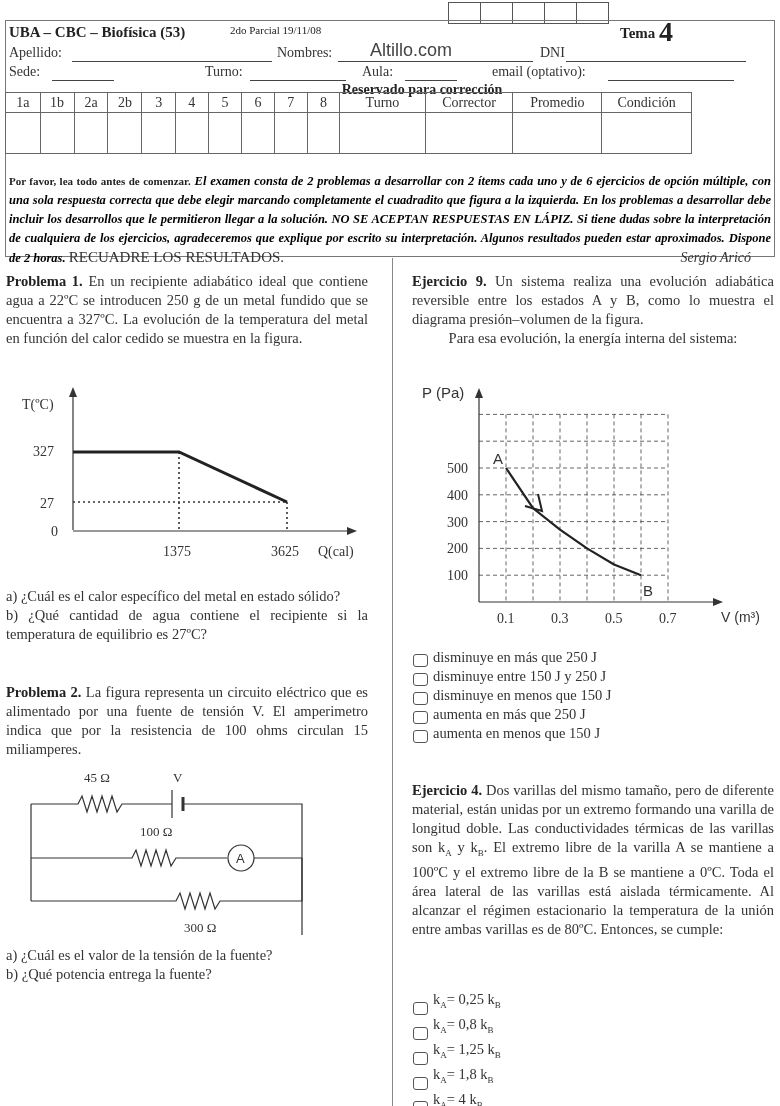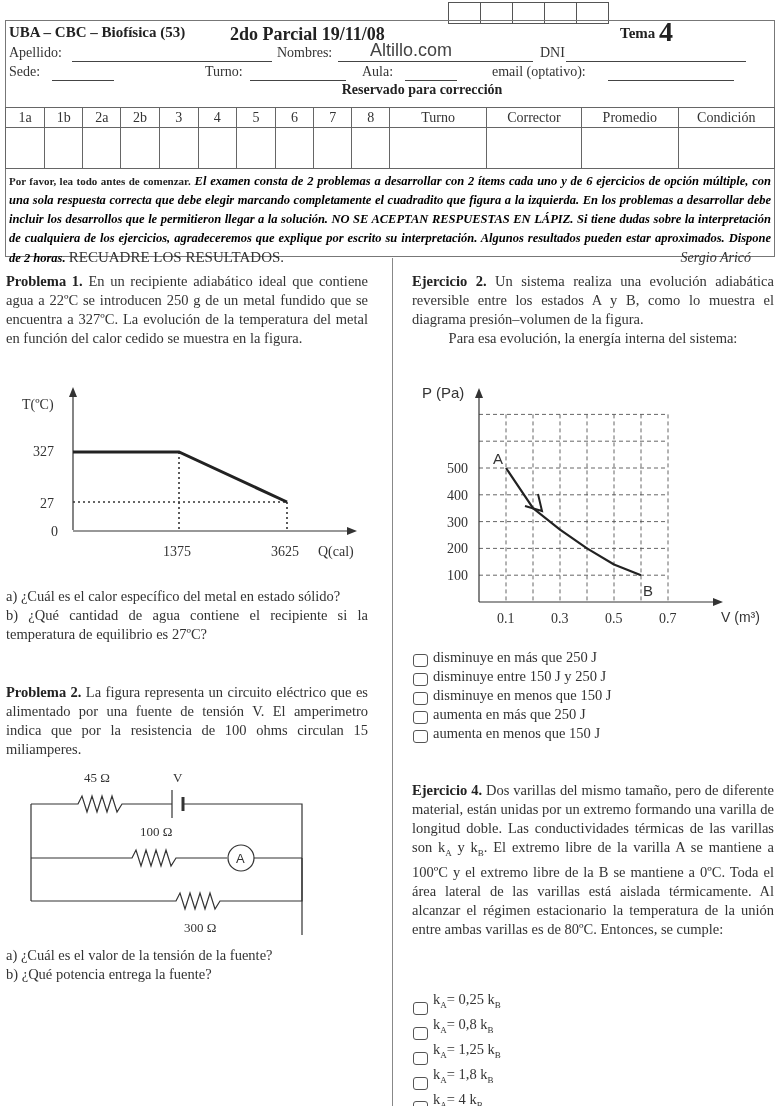--- a/index.html
+++ b/index.html
@@ -3,28 +3,28 @@
 <meta charset="utf-8">
 <style>
   html,body{margin:0;padding:0;background:#fff;}
   body{width:780px;height:1106px;position:relative;overflow:hidden;font-family:"Liberation Serif","DejaVu Serif",serif;color:#222;}
   .abs{position:absolute;}
   .topboxes{left:448px;top:2px;display:flex;height:20px;border:1px solid #555;border-bottom:1px solid #555;}
   .topboxes div{width:31px;height:20px;border-right:1px solid #555;}
   .topboxes div:last-child{border-right:none;}
   .headerbox{left:5px;top:20px;width:768px;height:235px;border:1px solid #777;}
   .title{left:9px;top:24px;font-size:15px;font-weight:bold;color:#222;}
-  .parcial{left:230px;top:24px;font-size:18px;font-weight:bold;}
+  .parcial{left:230px;top:24px;font-size:11px;font-weight:normal;}
   .tema{left:620px;top:16px;font-size:15px;font-weight:bold;}
   .tema .num{font-size:28px;vertical-align:-3px;}
   .lbl{font-size:14px;color:#333;}
   .line{border-bottom:1px solid #444;height:0;position:absolute;}
   .altillo{left:370px;top:40px;font-family:"Liberation Sans","DejaVu Sans",sans-serif;font-size:18px;color:#444;}
   .reservado{left:0;width:780px;top:82px;text-align:center;font-size:14px;font-weight:bold;padding-left:32px;}
-  table.grades{position:absolute;left:5px;top:107px;width:770px;border-collapse:collapse;font-family:Liberation Serif, serif;}
+  table.grades{position:absolute;left:5px;top:92px;width:687px;border-collapse:collapse;font-family:Liberation Serif, serif;}
   table.grades td{border:1px solid #666;text-align:center;font-size:14px;color:#333;padding:0;}
   table.grades tr.h td{height:19px;}
   table.grades tr.e td{height:40px;}
   .instr{left:9px;top:172px;width:762px;font-size:12.5px;line-height:19px;text-align:justify;}
   .instr b{font-size:11px;}
   .instr i{font-weight:bold;font-style:italic;color:#000000;}
   .instr .recu{font-size:15px;color:#333;}
   .instr .sig{font-style:italic;font-size:14px;float:right;margin-right:20px;color:#333;}
   .divider{left:392px;top:258px;width:0;height:848px;border-left:1px solid #888;}
   .col{font-size:14.5px;line-height:19px;text-align:justify;color:#333;}
@@ -190,21 +190,21 @@
   <text x="236" y="103" font-size="13" class="sans">A</text>
   <text x="184" y="172" font-size="13">300 Ω</text>
 </svg>
 
 <div class="abs col left" style="top:946px;">
   <div>a) ¿Cuál es el valor de la tensión de la fuente?</div>
   <div>b) ¿Qué potencia entrega la fuente?</div>
 </div>
 
 <div class="abs col right" style="top:272px;">
-  <b>Ejercicio 2.</b><span> Un sistema realiza una evolución adiabática reversible entre los estados A y B, como lo muestra el diagrama presión–volumen de la figura.</span>
+  <b>Ejercicio 9.</b><span> Un sistema realiza una evolución adiabática reversible entre los estados A y B, como lo muestra el diagrama presión–volumen de la figura.</span>
   <div style="text-align:center">Para esa evolución, la energía interna del sistema:</div>
 </div>
 
 <svg class="abs" style="left:400px;top:370px;" width="380" height="260" id="pv-chart">
   <g id="pv-grid">
       <line x1="106" x2="106" y1="44.39999999999998" y2="232" stroke="#555" stroke-dasharray="4,3" stroke-width="0.9"></line>
       <line x1="133" x2="133" y1="44.39999999999998" y2="232" stroke="#555" stroke-dasharray="4,3" stroke-width="0.9"></line>
       <line x1="160" x2="160" y1="44.39999999999998" y2="232" stroke="#555" stroke-dasharray="4,3" stroke-width="0.9"></line>
       <line x1="187" x2="187" y1="44.39999999999998" y2="232" stroke="#555" stroke-dasharray="4,3" stroke-width="0.9"></line>
       <line x1="214" x2="214" y1="44.39999999999998" y2="232" stroke="#555" stroke-dasharray="4,3" stroke-width="0.9"></line>

